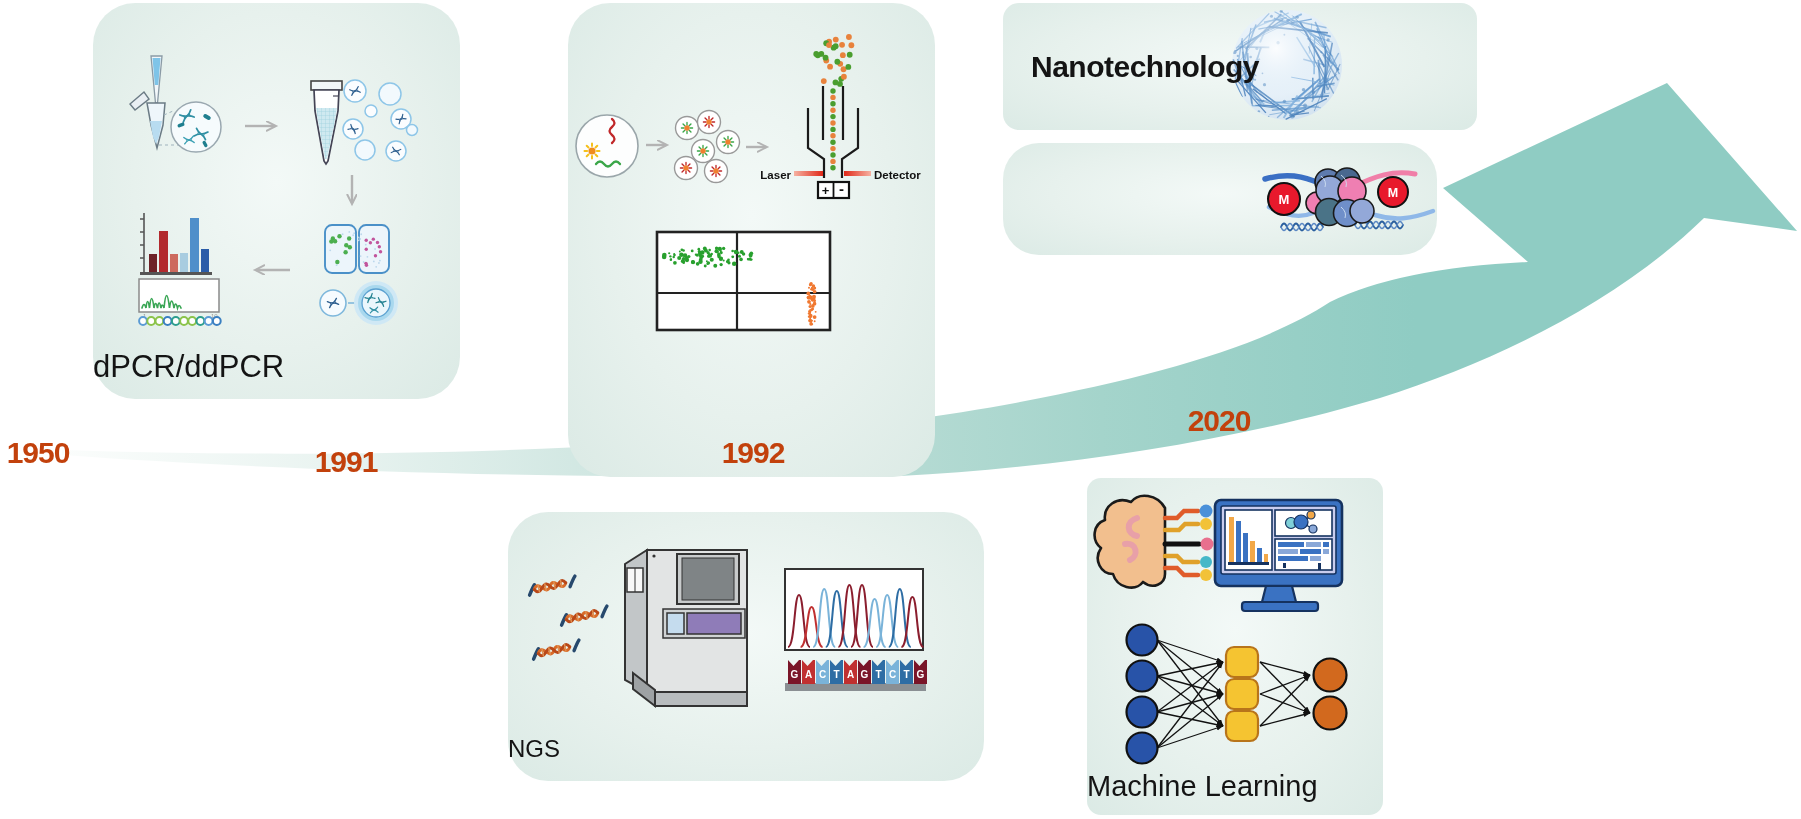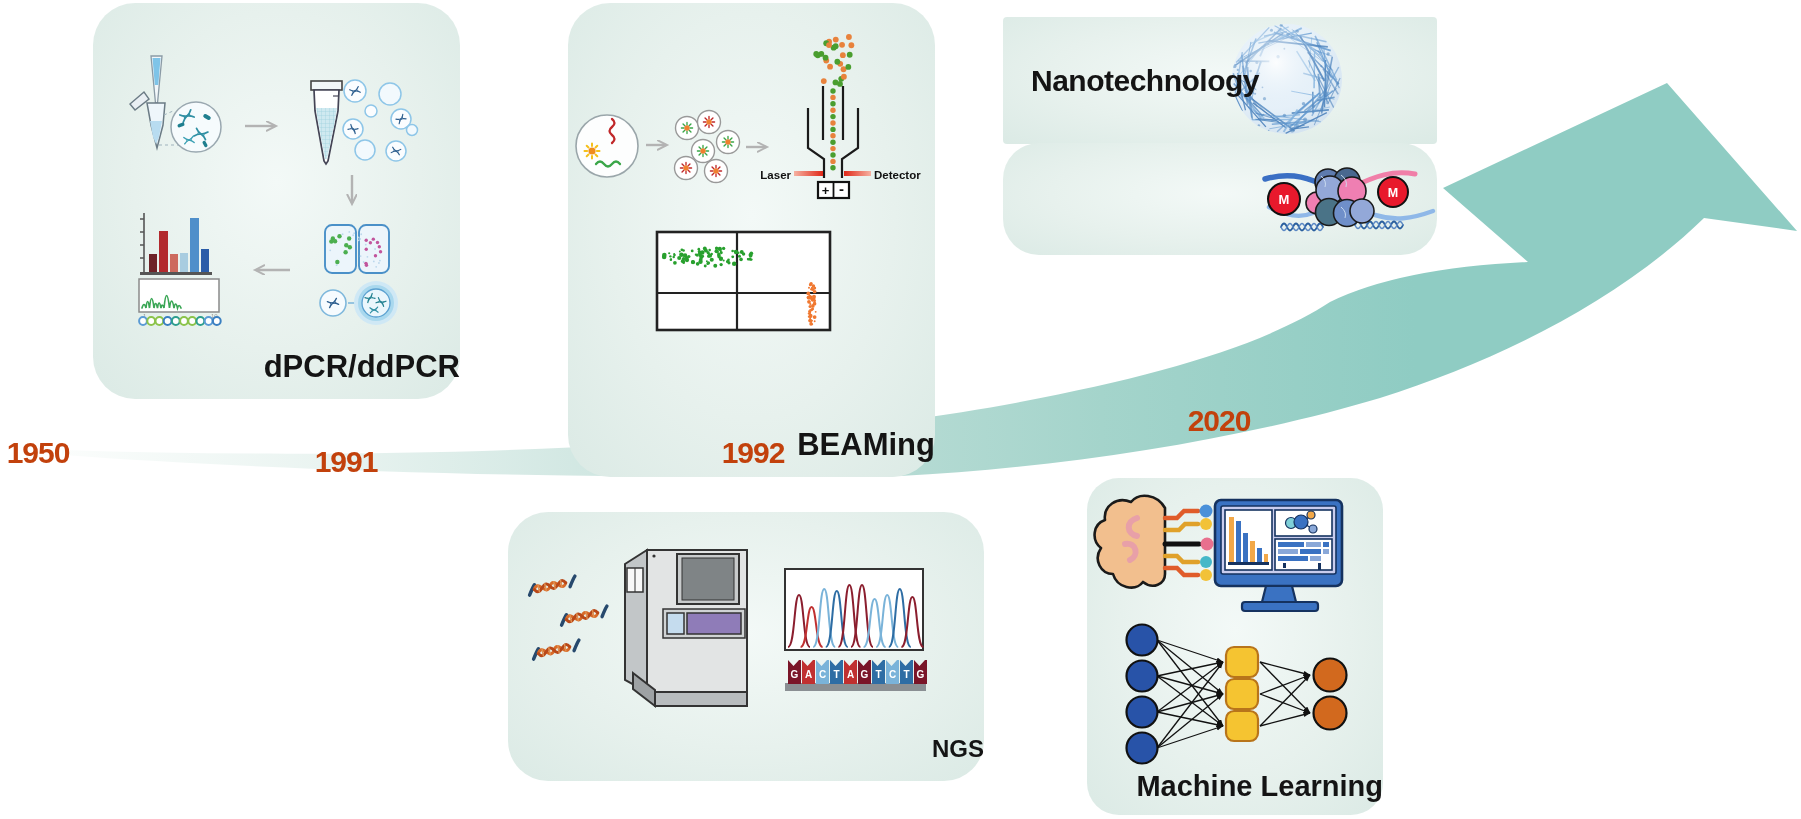--- a/index.html
+++ b/index.html
@@ -2,21 +2,21 @@
 <html><head>
 <meta charset="utf-8">
 <style>
   html,body{margin:0;padding:0}
   body{width:1801px;height:819px;position:relative;background:#ffffff;
        font-family:"Liberation Sans",sans-serif;overflow:hidden}
   .bg-arrow{position:absolute;left:0;top:0;z-index:0}
   .card{position:absolute;border-radius:42px;z-index:1;
         background:radial-gradient(ellipse at 50% 45%, #f3f9f7 0%, #e7f1ed 55%, #dbeae5 100%)}
   .card svg{position:absolute;left:0;top:0}
-  .card-title{position:absolute;left:0;right:0;text-align:right;font-weight:bold;color:#141414}
+  .card-title{position:absolute;left:0;right:0;text-align:left;font-weight:normal;color:#141414}
   .side-title{position:absolute;font-weight:bold;color:#141414;white-space:nowrap;letter-spacing:-.5px}
   .year{position:absolute;z-index:2;width:80px;text-align:center;font-weight:bold;
         color:#c2410c;font-size:30px;letter-spacing:-1px}
 </style>
 </head>
 <body>
 
 <svg width="0" height="0" style="position:absolute">
   <defs>
     <marker id="ah-gray" markerWidth="14" markerHeight="12" refX="9" refY="5" orient="auto" markerUnits="userSpaceOnUse">
@@ -471,24 +471,23 @@
           <circle cx="246.61965468111543" cy="314.10006707529436" r="1.9070733169093728" fill="#f07830"></circle>
           <circle cx="244.08451868023187" cy="321.2393309540467" r="1.0829100233502686" fill="#f07830"></circle>
           <circle cx="245.7972548419542" cy="295.2851946228247" r="0.9555719416588545" fill="#f07830"></circle>
           <circle cx="243.51354336723233" cy="286.2614458313951" r="1.3411849579773842" fill="#f07830"></circle>
           <circle cx="246.6896239757795" cy="318.22101729219685" r="0.9531926004216076" fill="#f07830"></circle>
           <circle cx="242.12572397930984" cy="317.56752791873345" r="1.8943898783065378" fill="#f07830"></circle>
           <circle cx="246.53537625463002" cy="300.703638147605" r="1.8437812447547912" fill="#f07830"></circle>
         </g>
     </g>
   </svg>
-  <div class="card-title" style="bottom:14px;font-size:31px">BEAMing</div>
 </div>
 
-<div class="card" style="left:1003px;top:17px;width:434px;height:127px;border-radius:4px">
+<div class="card" style="left:1003px;top:3px;width:474px;height:127px;border-radius:16px">
   <svg width="434" height="127" viewBox="0 0 434 127">
     <g>
       <clipPath id="nano-clip">
           <circle cx="284" cy="62" r="55"></circle>
         </clipPath>
       <circle cx="284" cy="62" r="55" fill="#e9f2f9"></circle>
       <g id="nano-mesh" clip-path="url(#nano-clip)">
           <line x1="233.1938145684978" y1="45.583905281669175" x2="266.21903683139203" y2="10.39687588012464" stroke="#3b7fc4" stroke-width="1.349269820936024" opacity="0.5939917010255158"></line>
           <line x1="233.8289651064474" y1="77.80517402256389" x2="256.8559314315647" y2="55.74810639477922" stroke="#2a6cb0" stroke-width="1.59452103683725" opacity="0.5873743636533618"></line>
           <line x1="255.3943639840358" y1="26.202556473060483" x2="308.8379143306682" y2="16.043227727146864" stroke="#3b7fc4" stroke-width="1.3344990741461515" opacity="0.7682248967699707"></line>
@@ -732,21 +731,21 @@
         <g transform="translate(406,148)">
             <path d="M0,0 L5.5,6 L11,0 L13,0 L13,24 L0,24 Z" fill="#7a1528"></path>
             <text x="6.5" y="18">G</text>
           </g>
       </g>
     </g>
   </svg>
   <div class="card-title" style="bottom:18px;font-size:24px">NGS</div>
 </div>
 
-<div class="card" style="left:1087px;top:478px;width:296px;height:337px;border-radius:32px">
+<div class="card" style="left:1087px;top:478px;width:296px;height:337px;border-radius:14px">
   <svg width="296" height="337" viewBox="0 0 296 337">
     <g>
       <path d="M78,30 C70,16 52,14 44,24 C30,18 16,28 18,42 C6,46 4,62 14,70 C6,82 14,96 26,96 C30,110 48,114 56,104 C66,112 78,106 78,96 Z" fill="#f2bf8e" stroke="#1a1a1a" stroke-width="2.6" stroke-linejoin="round"></path>
       <path d="M50,40 C38,44 40,56 50,58" fill="none" stroke="#e8a0a8" stroke-width="6" stroke-linecap="round"></path>
       <path d="M38,66 C50,64 52,78 43,82" fill="none" stroke="#e8a0a8" stroke-width="6" stroke-linecap="round"></path>
     </g>
     <g fill="none" stroke-linecap="round">
       <path d="M78,40 L90,40 L97,33 L111,33" stroke="#e05c2a" stroke-width="4.5"></path>
       <path d="M78,52 L92,52 L98,46 L111,46" stroke="#e0a12a" stroke-width="4.5"></path>
       <path d="M78,66 L112,66" stroke="#111" stroke-width="5"></path>

